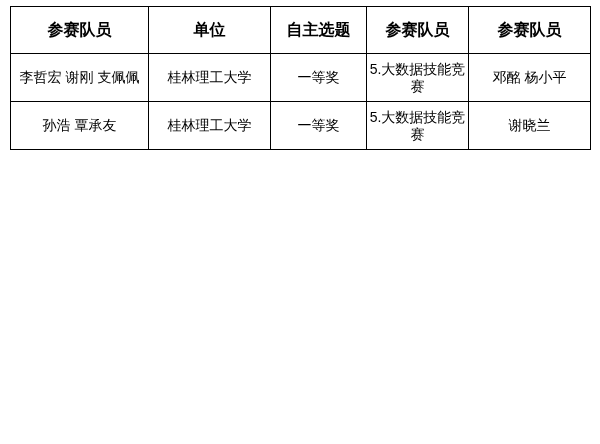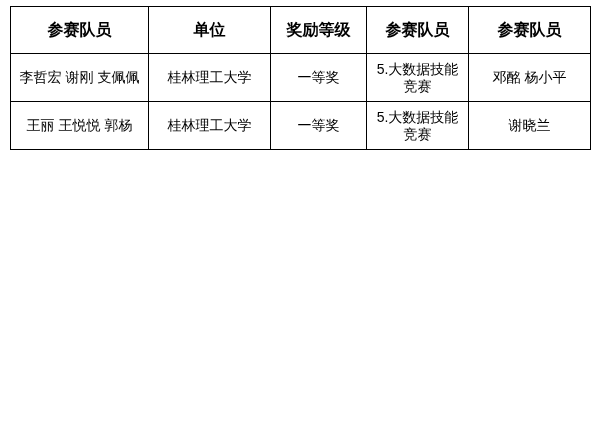--- a/index.html
+++ b/index.html
@@ -25,21 +25,21 @@
     width: 580px;
     margin: 6px 0 0 10px;
     background: #ffffff;
   }
   table.award-table td,
   table.award-table th {
     border: 1px solid #000000;
     text-align: center;
     vertical-align: middle;
     color: #000000;
-    padding: 2px 8px;
+    padding: 2px 1px;
     line-height: 1.18;
     word-break: break-all;
   }
   table.award-table thead th {
     font-size: 16px;
     font-weight: bold;
     height: 42px;
   }
   table.award-table tbody td {
     font-size: 14px;
@@ -80,35 +80,35 @@
       <col class="c0">
         <col class="c1">
         <col class="c2">
         <col class="c3">
         <col class="c4">
     </colgroup>
     <thead>
       <tr>
         <th>参赛队员</th>
         <th>单位</th>
-        <th>奖励等级</th>
+        <th>自主选题</th>
         <th>参赛队员</th>
         <th>参赛队员</th>
       </tr>
     </thead>
     <tbody>
       <tr class="data-row">
         <td class="cell-members">李哲宏 谢刚 支佩佩</td>
         <td class="cell-unit">桂林理工大学</td>
         <td class="cell-prize">一等奖</td>
         <td class="cell-track">5.大数据技能竞赛</td>
         <td class="cell-teacher">邓酩 杨小平</td>
       </tr>
       <tr class="data-row">
-        <td class="cell-members">王丽 王悦悦 郭杨</td>
+        <td class="cell-members">孙浩 覃承友</td>
         <td class="cell-unit">桂林理工大学</td>
         <td class="cell-prize">一等奖</td>
         <td class="cell-track">5.大数据技能竞赛</td>
         <td class="cell-teacher">谢晓兰</td>
       </tr>
     </tbody>
   </table>
 </div>
 
 </body></html>

